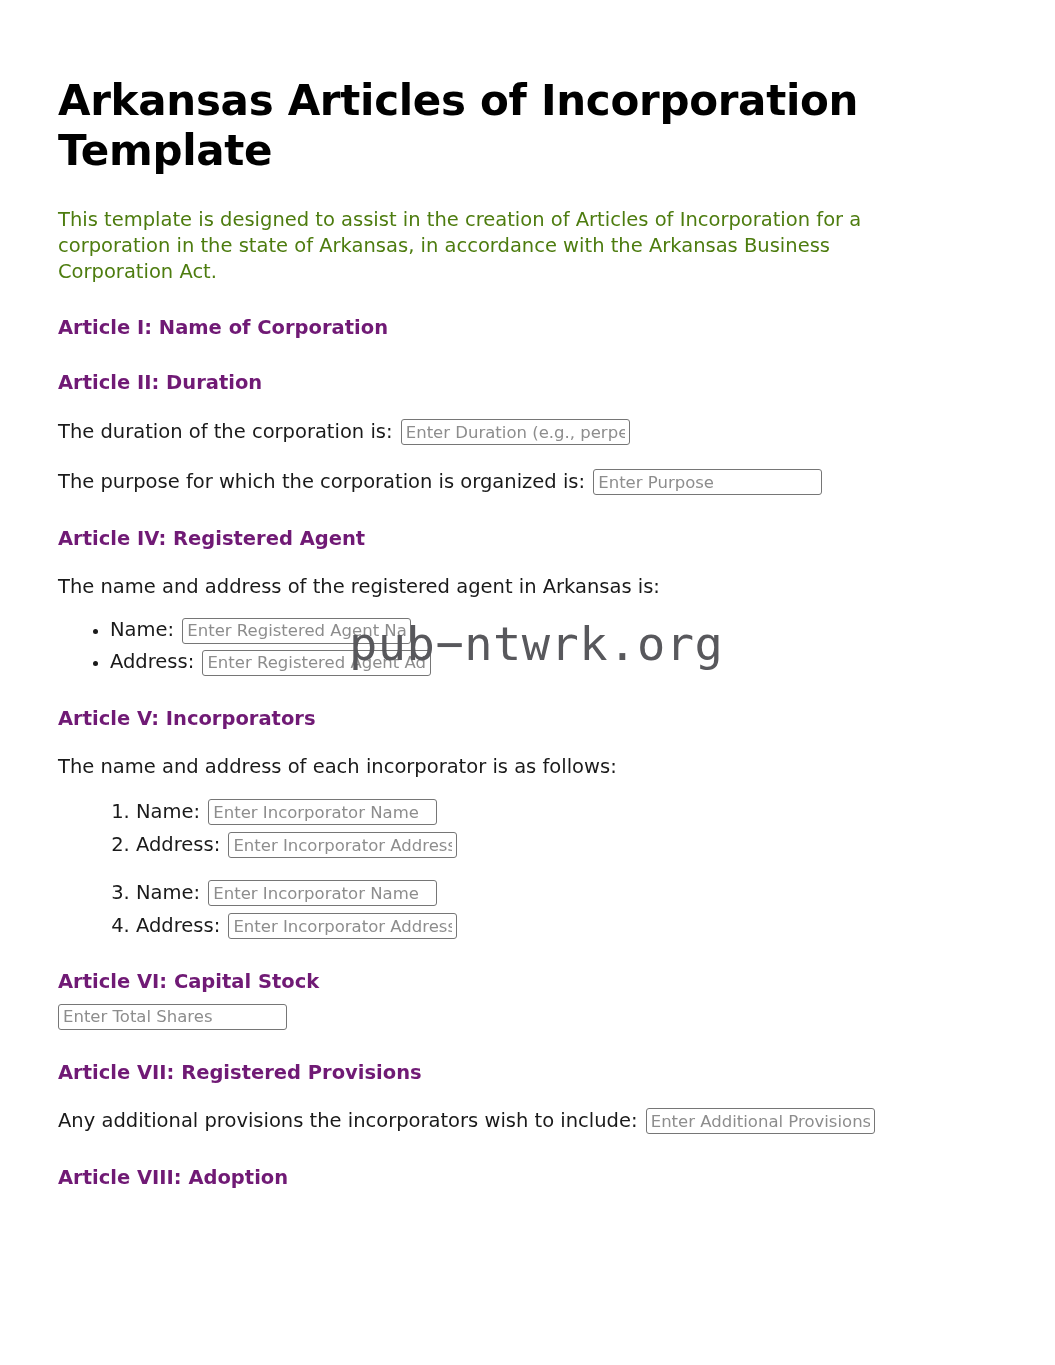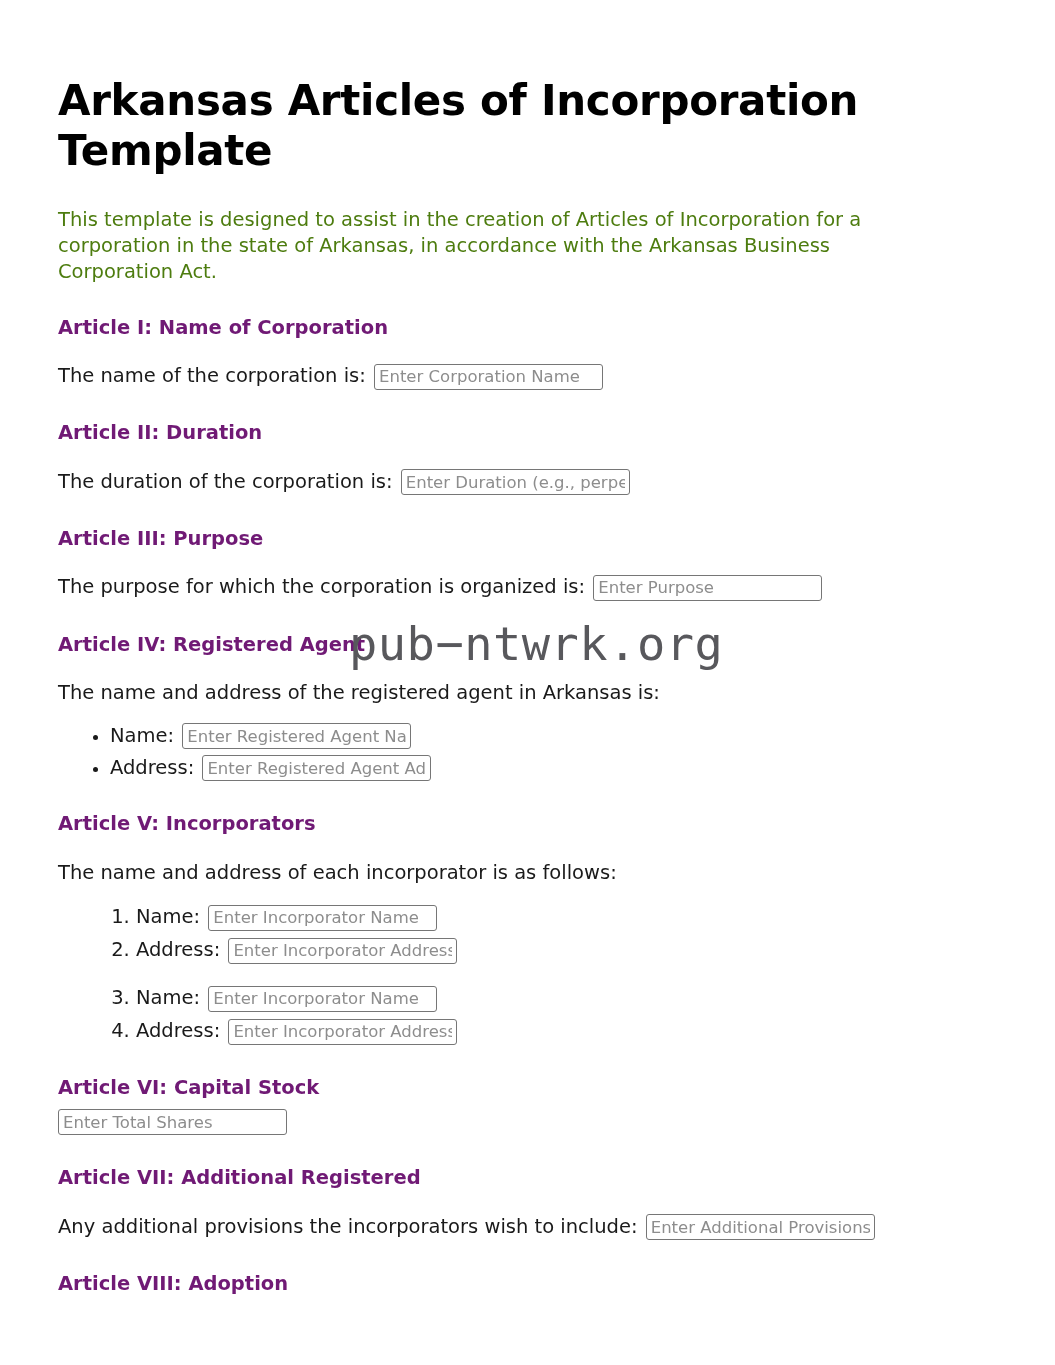--- a/index.html
+++ b/index.html
@@ -142,32 +142,27 @@
 <body>
 
 <div class="page">
   <div class="content">
 
     <h1 class="doc-title">Arkansas Articles of Incorporation Template</h1>
 
     <p class="intro">This template is designed to assist in the creation of Articles of Incorporation for a corporation in the state of Arkansas, in accordance with the Arkansas Business Corporation Act.</p>
 
     <h2 class="article-heading">Article I: Name of Corporation</h2>
-    <p class="article-body">
-      <span class="label-inline">The name of the corporation is:</span>
-      <input class="field w-std" type="text" placeholder="Enter Corporation Name" style="">
-    </p>
 
     <h2 class="article-heading">Article II: Duration</h2>
     <p class="article-body">
       <span class="label-inline">The duration of the corporation is:</span>
       <input class="field w-std" type="text" placeholder="Enter Duration (e.g., perpetual)" style="">
     </p>
 
-    <h2 class="article-heading">Article III: Purpose</h2>
     <p class="article-body">
       <span class="label-inline">The purpose for which the corporation is organized is:</span>
       <input class="field w-std" type="text" placeholder="Enter Purpose" style="">
     </p>
 
     <h2 class="article-heading">Article IV: Registered Agent</h2>
     <p class="article-body">The name and address of the registered agent in Arkansas is:</p>
     <ul class="agent-list">
       <li>
         <span class="label-inline">Name:</span>
@@ -198,21 +193,21 @@
         <span class="label-inline">Address:</span>
         <input class="field w-std" type="text" placeholder="Enter Incorporator Address" style="">
       </li>
     </ol>
 
     <h2 class="article-heading">Article VI: Capital Stock</h2>
     <div class="shares-input-row">
       <input class="field w-std" type="text" placeholder="Enter Total Shares" style="">
     </div>
 
-    <h2 class="article-heading">Article VII: Additional Registered</h2>
+    <h2 class="article-heading">Article VII: Registered Provisions</h2>
     <p class="article-body">
       <span class="label-inline">Any additional provisions the incorporators wish to include:</span>
       <input class="field w-std" type="text" placeholder="Enter Additional Provisions" style="">
     </p>
 
     <h2 class="article-heading">Article VIII: Adoption</h2>
 
   </div>
 
   <div class="watermark">pub−ntwrk.org</div>

